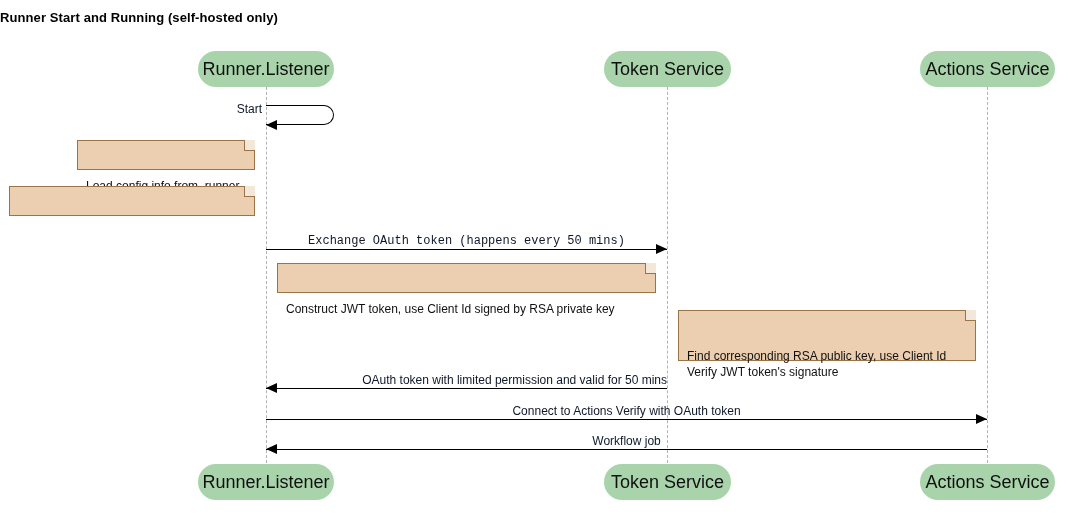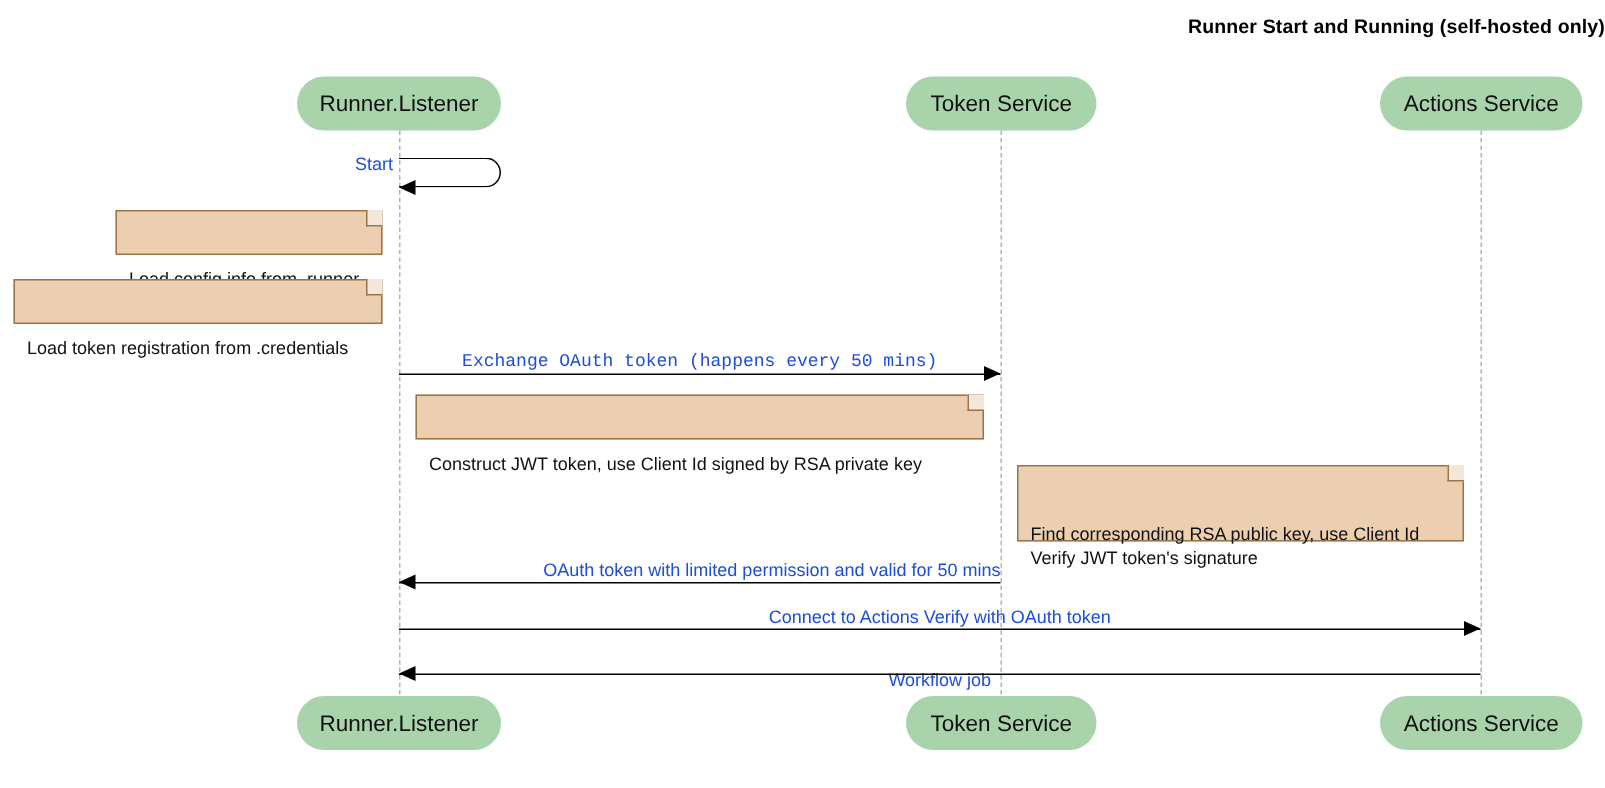--- a/index.html
+++ b/index.html
@@ -17,40 +17,40 @@
   }
   #diagram {
     position: absolute;
     inset: 0;
   }
   .title {
     position: absolute;
     left: 0;
     top: 10px;
     width: 1070px;
-    text-align: right;
+    text-align: left;
     font-size: 13px;
     font-weight: bold;
     color: #000000;
     letter-spacing: 0.1px;
   }
   .lifeline {
     position: absolute;
     width: 0;
     border-left: 1px dashed #b3b3b3;
   }
   .participant {
     position: absolute;
     height: 36px;
     border-radius: 18px;
     background: #a9d4ab;
     display: flex;
     align-items: center;
     justify-content: center;
-    font-size: 15px;
+    font-size: 18px;
     color: #101010;
     white-space: nowrap;
   }
   .note {
     position: absolute;
     background: #ebcfb0;
     border: 1px solid #9a7447;
     box-sizing: border-box;
     font-size: 12px;
     color: #111111;
@@ -83,21 +83,21 @@
   }
   .arrowhead.right {
     border-left: 11px solid #000000;
   }
   .arrowhead.left {
     border-right: 11px solid #000000;
   }
   .msg-label {
     position: absolute;
     font-size: 12px;
-    color: #1d4ed8;
+    color: #0f172a;
     white-space: nowrap;
     text-align: center;
   }
   .self-loop {
     position: absolute;
     box-sizing: border-box;
     border: 1.3px solid #000000;
     border-left: none;
     border-top-right-radius: 11px;
     border-bottom-right-radius: 11px;
@@ -138,21 +138,20 @@
   <div class="self-loop" style="left:266px; top:105px; width:68px; height:20px;"></div>
   <div class="arrowhead left" style="left:266px; top:120px;"></div>
 
   <div class="note" style="left:77px; top:140px; width:178px; height:30px;">
     <span class="fold"></span>
     <span>Load config info from .runner</span>
   </div>
 
   <div class="note" style="left:9px; top:186px; width:246px; height:30px;">
     <span class="fold"></span>
-    <span>Load token registration from .credentials</span>
   </div>
 
   <div class="msg-label" style="left:266px; top:234px; width:401px;font-family:Liberation Mono, monospace;">Exchange OAuth token (happens every 50 mins)</div>
   <div class="msg-line" style="left:266px; top:249px; width:401px;"></div>
   <div class="arrowhead right" style="left:656px; top:244px;"></div>
 
   <div class="note" style="left:678px; top:310px; width:298px; height:51px;">
     <span class="fold"></span>
     <span>Find corresponding RSA public key, use Client Id
 Verify JWT token's signature</span>
@@ -164,17 +163,17 @@
   </div>
 
   <div class="msg-label" style="left:266px; top:373px; width:401px;text-align:right;">OAuth token with limited permission and valid for 50 mins</div>
   <div class="msg-line" style="left:266px; top:388px; width:401px;"></div>
   <div class="arrowhead left" style="left:266px; top:383px;"></div>
 
   <div class="msg-label" style="left:266px; top:404px; width:721px;">Connect to Actions Verify with OAuth token</div>
   <div class="msg-line" style="left:266px; top:419px; width:721px;"></div>
   <div class="arrowhead right" style="left:976px; top:414px;"></div>
 
-  <div class="msg-label" style="left:266px; top:434px; width:721px;margin-top:12px;">Workflow job</div>
+  <div class="msg-label" style="left:266px; top:434px; width:721px;">Workflow job</div>
   <div class="msg-line" style="left:266px; top:449px; width:721px;"></div>
   <div class="arrowhead left" style="left:266px; top:444px;"></div>
 
 </div>
 
 </body></html>

